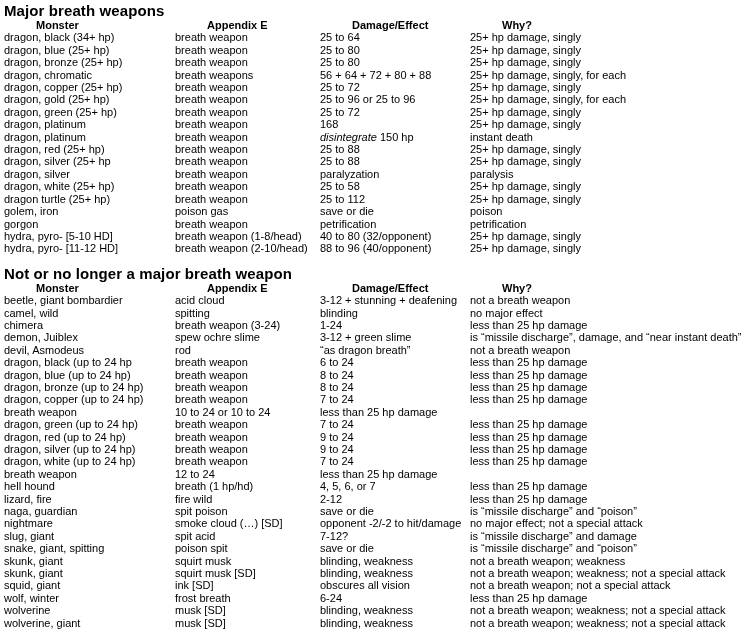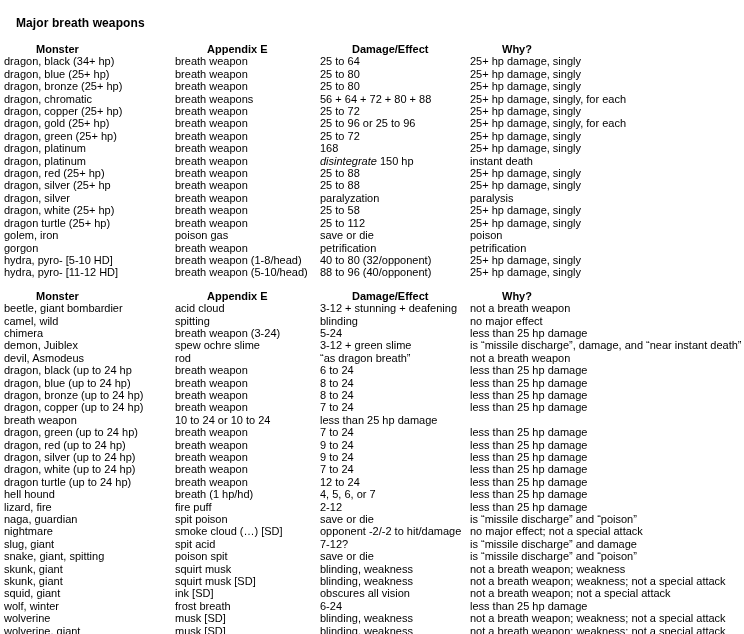--- a/index.html
+++ b/index.html
@@ -4,23 +4,23 @@
 <style>
   html,body{margin:0;padding:0;background:#ffffff;}
   body{
     width:744px;height:634px;overflow:hidden;
     color:#000000;
     font-family:"Liberation Sans", sans-serif;
     font-size:11px;
   }
   main{padding:3px 0 0 4px;}
   h1.section-title{
-    font-size:12px;
+    font-size:15px;
     line-height:16px;
-    margin:12px;
+    margin:0;
     font-weight:bold;
     letter-spacing:0.1px;
   }
   .tbl{display:block;}
   .row{
     display:grid;
     grid-template-columns:171px 145px 150px 1fr;
     line-height:12.4px;
   }
   .cell{white-space:nowrap;}
@@ -138,28 +138,29 @@
           <span class="cell c3">petrification</span>
         </div>
         <div class="row">
           <span class="cell c0">hydra, pyro- [5-10 HD]</span>
           <span class="cell c1">breath weapon (1-8/head)</span>
           <span class="cell c2">40 to 80 (32/opponent)</span>
           <span class="cell c3">25+ hp damage, singly</span>
         </div>
         <div class="row">
           <span class="cell c0">hydra, pyro- [11-12 HD]</span>
-          <span class="cell c1">breath weapon (5-10/head)</span>
+          <span class="cell c1">breath weapon (2-10/head)</span>
           <span class="cell c2">88 to 96 (40/opponent)</span>
           <span class="cell c3">25+ hp damage, singly</span>
         </div>
       </div>
   </section>
 
   <section class="second">
+    <h1 class="section-title">Not or no longer a major breath weapon</h1>
     <div class="tbl">
         <div class="row head">
           <span class="cell c0">Monster</span>
           <span class="cell c1">Appendix E</span>
           <span class="cell c2">Damage/Effect</span>
           <span class="cell c3">Why?</span>
         </div>
         <div class="row">
           <span class="cell c0">beetle, giant bombardier</span>
           <span class="cell c1">acid cloud</span>
@@ -168,21 +169,21 @@
         </div>
         <div class="row">
           <span class="cell c0">camel, wild</span>
           <span class="cell c1">spitting</span>
           <span class="cell c2">blinding</span>
           <span class="cell c3">no major effect</span>
         </div>
         <div class="row">
           <span class="cell c0">chimera</span>
           <span class="cell c1">breath weapon (3-24)</span>
-          <span class="cell c2">5-24</span>
+          <span class="cell c2">1-24</span>
           <span class="cell c3">less than 25 hp damage</span>
         </div>
         <div class="row">
           <span class="cell c0">demon, Juiblex</span>
           <span class="cell c1">spew ochre slime</span>
           <span class="cell c2">3-12 + green slime</span>
           <span class="cell c3">is “missile discharge”, damage, and “near instant death”</span>
         </div>
         <div class="row">
           <span class="cell c0">devil, Asmodeus</span>
@@ -237,34 +238,33 @@
           <span class="cell c2">9 to 24</span>
           <span class="cell c3">less than 25 hp damage</span>
         </div>
         <div class="row">
           <span class="cell c0">dragon, white (up to 24 hp)</span>
           <span class="cell c1">breath weapon</span>
           <span class="cell c2">7 to 24</span>
           <span class="cell c3">less than 25 hp damage</span>
         </div>
         <div class="row">
-          <span class="cell c0">dragon turtle (up to 24 hp)</span>
           <span class="cell c1">breath weapon</span>
           <span class="cell c2">12 to 24</span>
           <span class="cell c3">less than 25 hp damage</span>
         </div>
         <div class="row">
           <span class="cell c0">hell hound</span>
           <span class="cell c1">breath (1 hp/hd)</span>
           <span class="cell c2">4, 5, 6, or 7</span>
           <span class="cell c3">less than 25 hp damage</span>
         </div>
         <div class="row">
           <span class="cell c0">lizard, fire</span>
-          <span class="cell c1">fire puff</span>
+          <span class="cell c1">fire wild</span>
           <span class="cell c2">2-12</span>
           <span class="cell c3">less than 25 hp damage</span>
         </div>
         <div class="row">
           <span class="cell c0">naga, guardian</span>
           <span class="cell c1">spit poison</span>
           <span class="cell c2">save or die</span>
           <span class="cell c3">is “missile discharge” and “poison”</span>
         </div>
         <div class="row">

